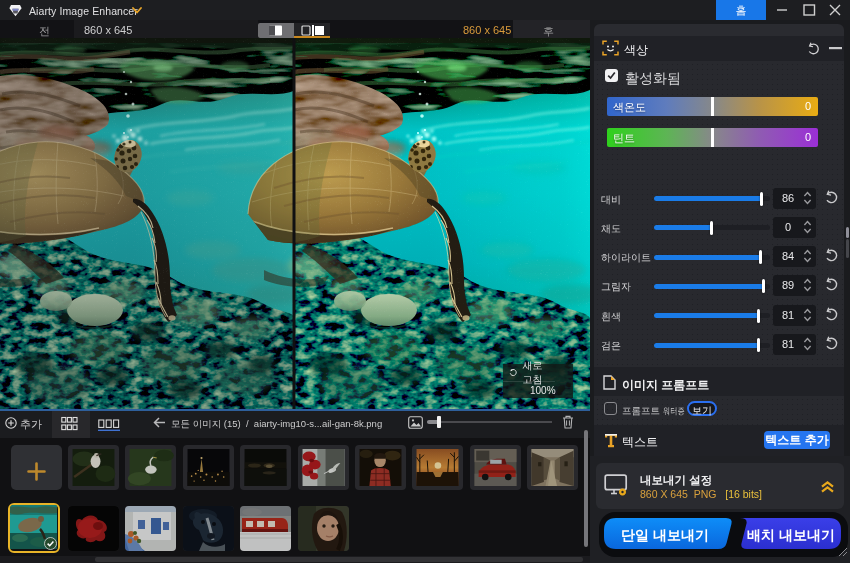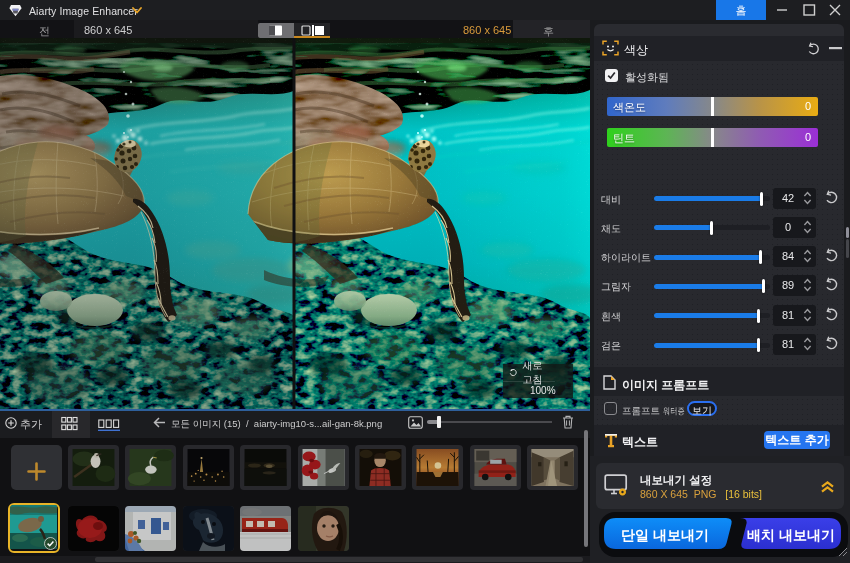--- a/index.html
+++ b/index.html
@@ -46,21 +46,21 @@
 .pbody{left:594px;width:250px;background:#28292e;}
 .dots{background-image:radial-gradient(circle,#1f2025 16%, transparent 17%);background-size:5px 5px;background-position:1px 1px;}
 #sec-color-head{top:36px;height:25px;}
 #sec-color-body{top:61px;height:306px;}
 #sec-prompt-head{top:367px;height:29px;}
 #sec-prompt-body{top:396px;height:29px;}
 #sec-text-head{top:425px;height:31px;}
 #sec-export{left:590px;top:456px;width:260px;height:107px;background:#1f2024;}
 #export-box{left:596px;top:463px;width:248px;height:46px;background:#2a2b30;border-radius:6px;}
 #btn-container{left:599px;top:512px;width:249px;height:45px;background:#0b0c0f;border-radius:16px;}
-.klabel{font-size:11px;color:#d8d8da;}
+.klabel{font-size:14px;color:#d8d8da;}
 
 .srow{position:absolute;left:594px;width:250px;height:20px;}
 .slabel{position:absolute;left:7px;top:4px;font-size:10px;color:#d4d4d6;}
 .strack{position:absolute;left:60px;top:7.5px;width:116px;height:5px;border-radius:2.5px;background:#1e1f24;}
 .sfill{position:absolute;left:0;top:0;height:5px;border-radius:2.5px;background:#1a7ce8;}
 .sthumb{position:absolute;top:-4.5px;width:3px;height:14px;border-radius:1.5px;background:#fff;box-shadow:0 0 2px rgba(0,0,0,.6);}
 .sval{position:absolute;left:179px;top:-1px;width:43px;height:21px;background:#17181c;border-radius:3px;color:#e8e8ea;font-size:11px;}
 .svnum{position:absolute;left:0;top:4px;width:30px;text-align:center;}
 .spin{position:absolute;right:4px;top:2px;width:9px;height:16px;}
 .sundo{position:absolute;left:230px;top:1px;width:15px;height:15px;}
@@ -702,21 +702,21 @@
     <span style="position:absolute;right:7px;top:3px">0</span>
     <div class="gmark"></div>
   </div>
   <div class="srow" style="top:188.5px">
     <div class="slabel">대비</div>
     <div class="strack">
         <div class="sfill" style="width:107.9px"></div>
         <div class="sthumb" style="left:105.9px"></div>
       </div>
     <div class="sval">
-        <span class="svnum">42</span>
+        <span class="svnum">86</span>
         <svg class="spin" viewBox="0 0 9 16">
           <path d="M1.4 6 L4.5 2.6 L7.6 6" fill="none" stroke="#9a9a9e" stroke-width="1.4"></path>
           <path d="M1.4 10 L4.5 13.4 L7.6 10" fill="none" stroke="#9a9a9e" stroke-width="1.4"></path>
         </svg>
       </div>
     <svg class="sundo" width="15" height="15" viewBox="0 0 15 15">
         <path d="M3.6 3.8 A5.2 5.2 0 1 1 3 10.2" fill="none" stroke="#cacacc" stroke-width="1.4"></path>
         <path d="M4.8 0.7 L3.3 4.3 L7 5.1" fill="none" stroke="#cacacc" stroke-width="1.3"></path>
       </svg>
   </div>
@@ -817,21 +817,21 @@
   <div class="abs pbody dots" id="sec-prompt-body"></div>
   <div class="abs" style="left:604px;top:402px;width:13px;height:13px;border:1.5px solid #8a8a8e;border-radius:3px"></div>
   <div class="abs" style="left:622px;top:405px;font-size:9.5px;color:#c4c4c6">프롬프트 <span style="display:inline-block;transform:scaleX(.8);transform-origin:left;font-size:9px">워터증</span></div>
   <div class="abs" style="left:687px;top:401px;width:30px;height:15px;border:2px solid #2a6ff0;border-radius:8px;background:#16171b;color:#f0f0f2;font-size:10px;text-align:center;line-height:15px">보기</div>
 
   <div class="abs phead" id="sec-text-head"></div>
   <svg class="abs" style="left:604px;top:433px" width="14" height="15" viewBox="0 0 14 15">
     <path d="M1 1 H13 V4.5 H10.8 V3 H8.3 V12 H10 V14.2 H4 V12 H5.7 V3 H3.2 V4.5 H1 Z" fill="#e8a227"></path>
     <path d="M1 1 H13 V2.6 H1 Z" fill="#f0f0f0"></path>
   </svg>
-  <div class="abs" style="left:622px;top:434px;font-size:12px;font-weight:bold;color:#f0f0f2">텍스트</div>
+  <div class="abs" style="left:622px;top:434px;font-size:12px;font-weight:normal;color:#f0f0f2">텍스트</div>
   <div class="abs" style="left:764px;top:431px;width:66px;height:18px;background:#2575f0;border-radius:4px;color:#fff;font-size:12px;font-weight:bold;text-align:center;line-height:18px">텍스트 추가</div>
 
   <div class="abs" id="sec-export"></div>
   <div class="abs dots" id="export-box"></div>
   <svg class="abs" style="left:604px;top:474px" width="28" height="25" viewBox="0 0 28 25">
     <rect x="1.2" y="1.2" width="21" height="14.5" rx="2" fill="none" stroke="#cfcfd2" stroke-width="1.7"></rect>
     <path d="M7 19.5 H13" stroke="#cfcfd2" stroke-width="1.6"></path>
     <path d="M10 16 V19" stroke="#cfcfd2" stroke-width="1.6"></path>
     <g transform="translate(18.5,18)">
         <g stroke="#e8a81c" stroke-width="2.4">

